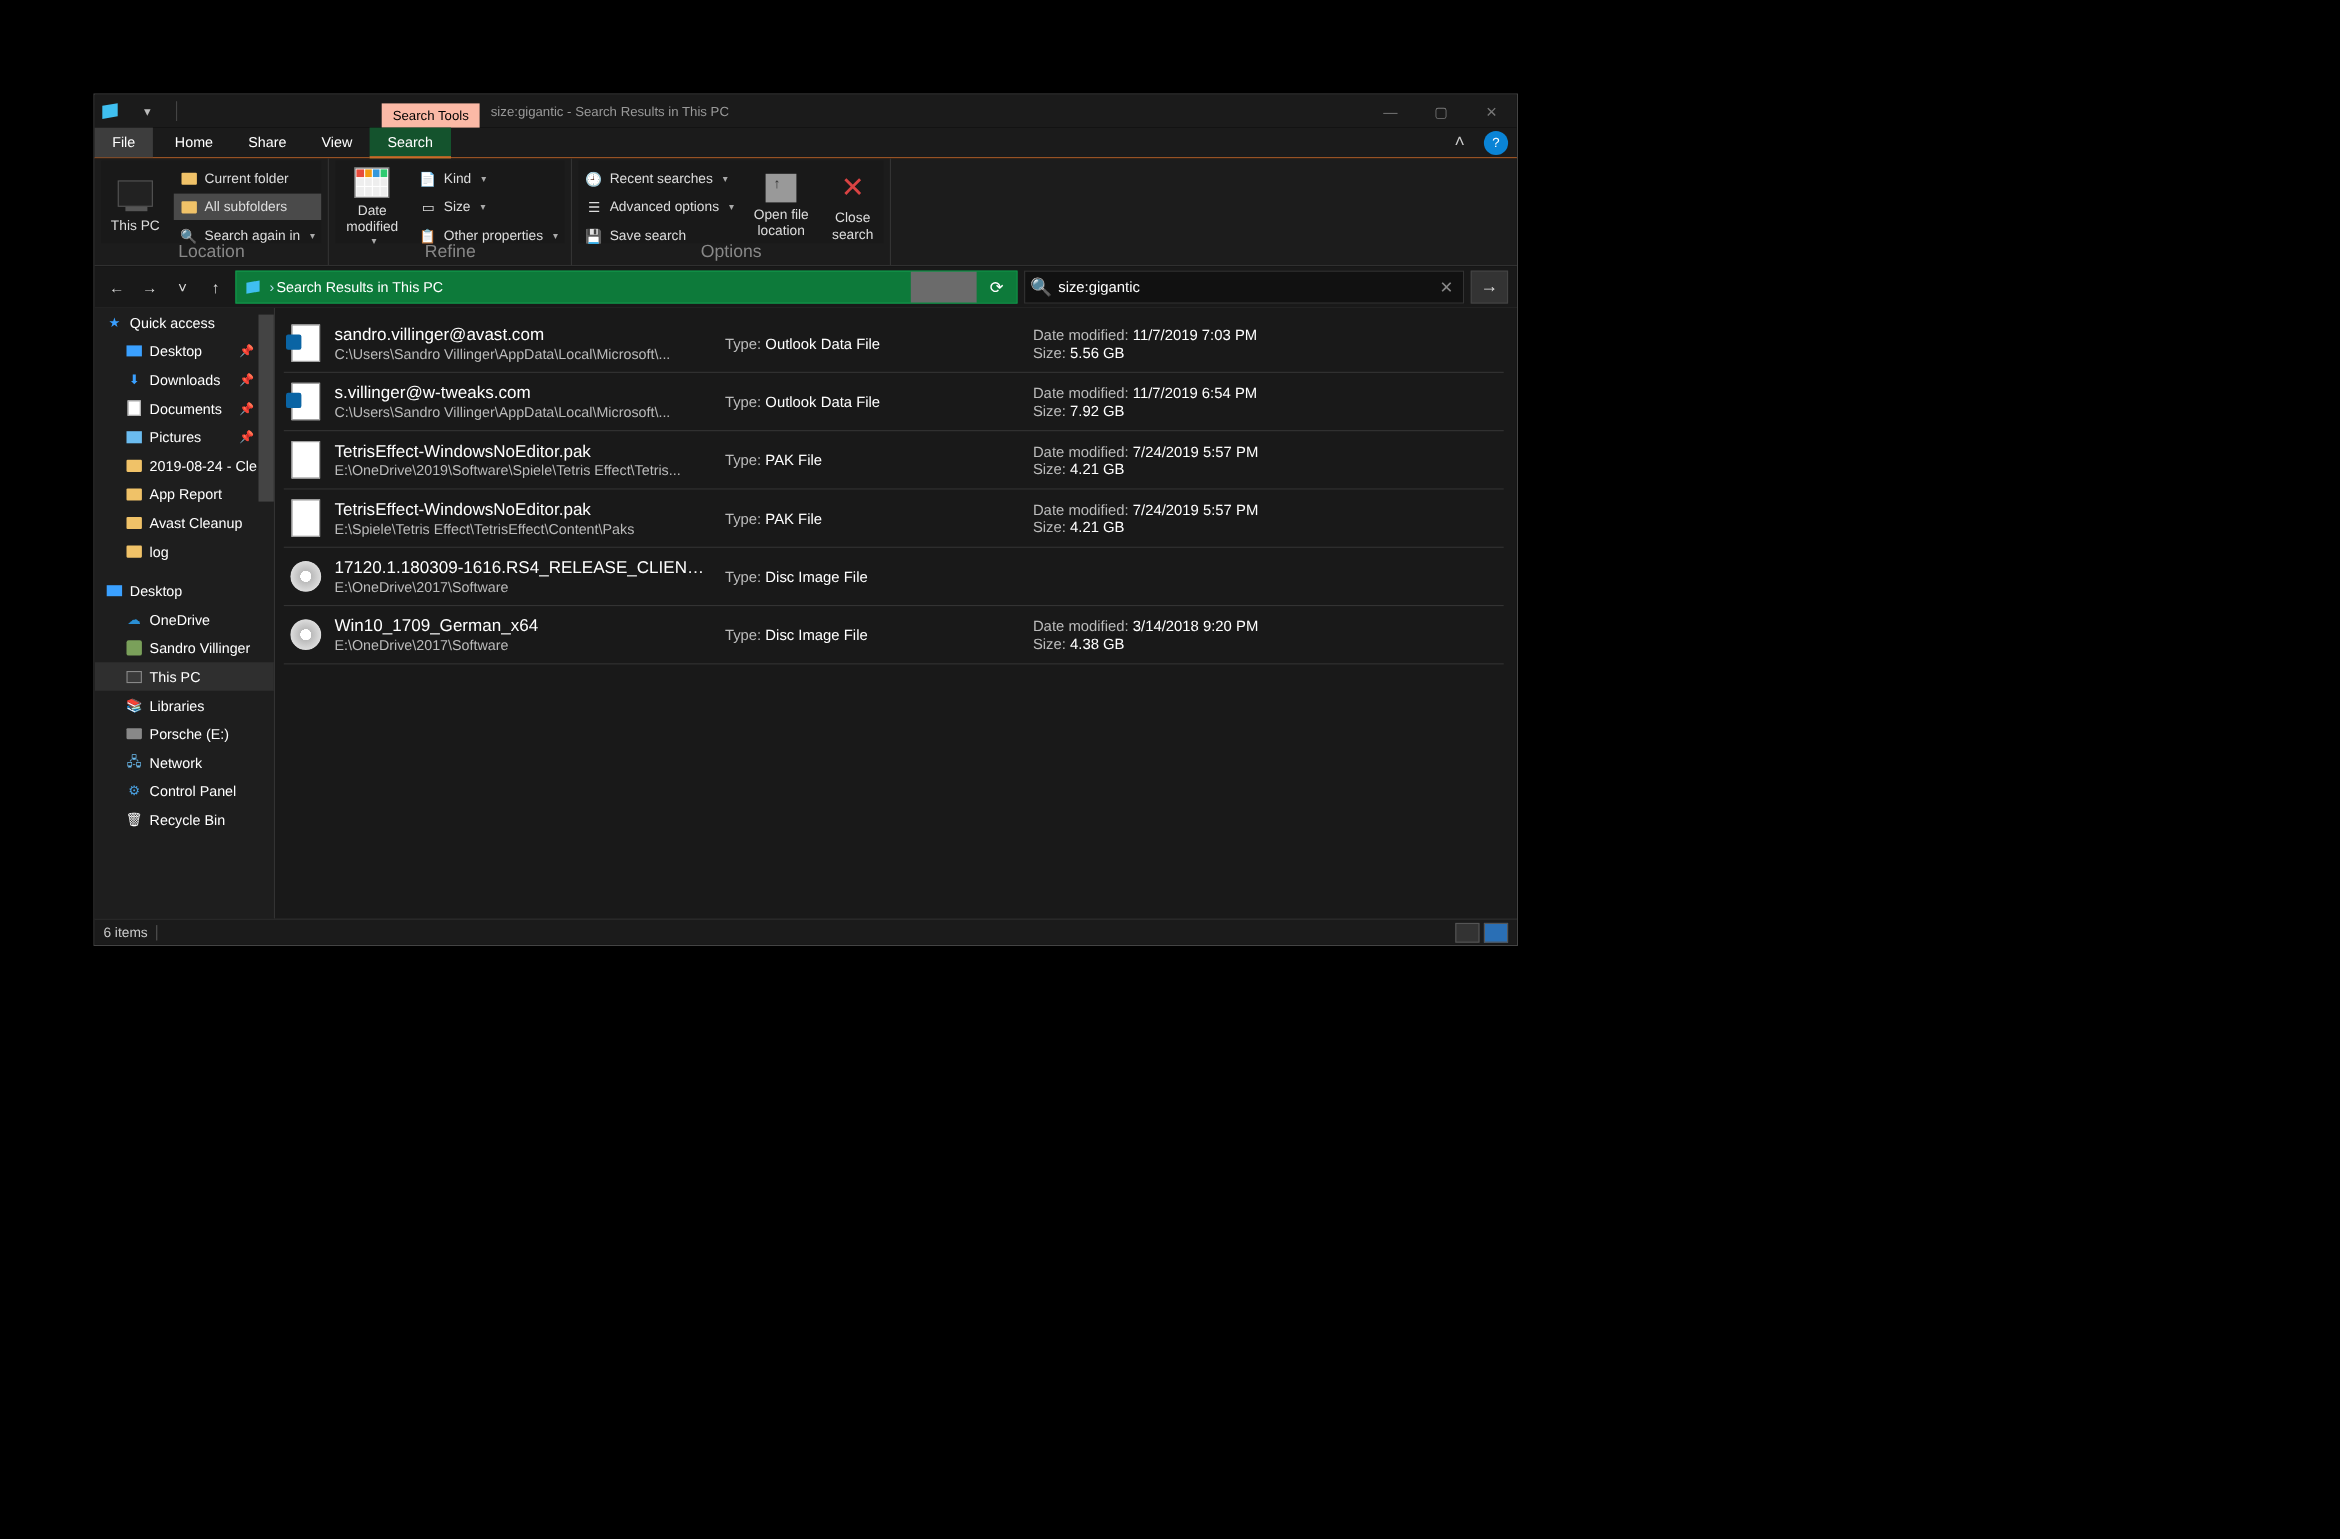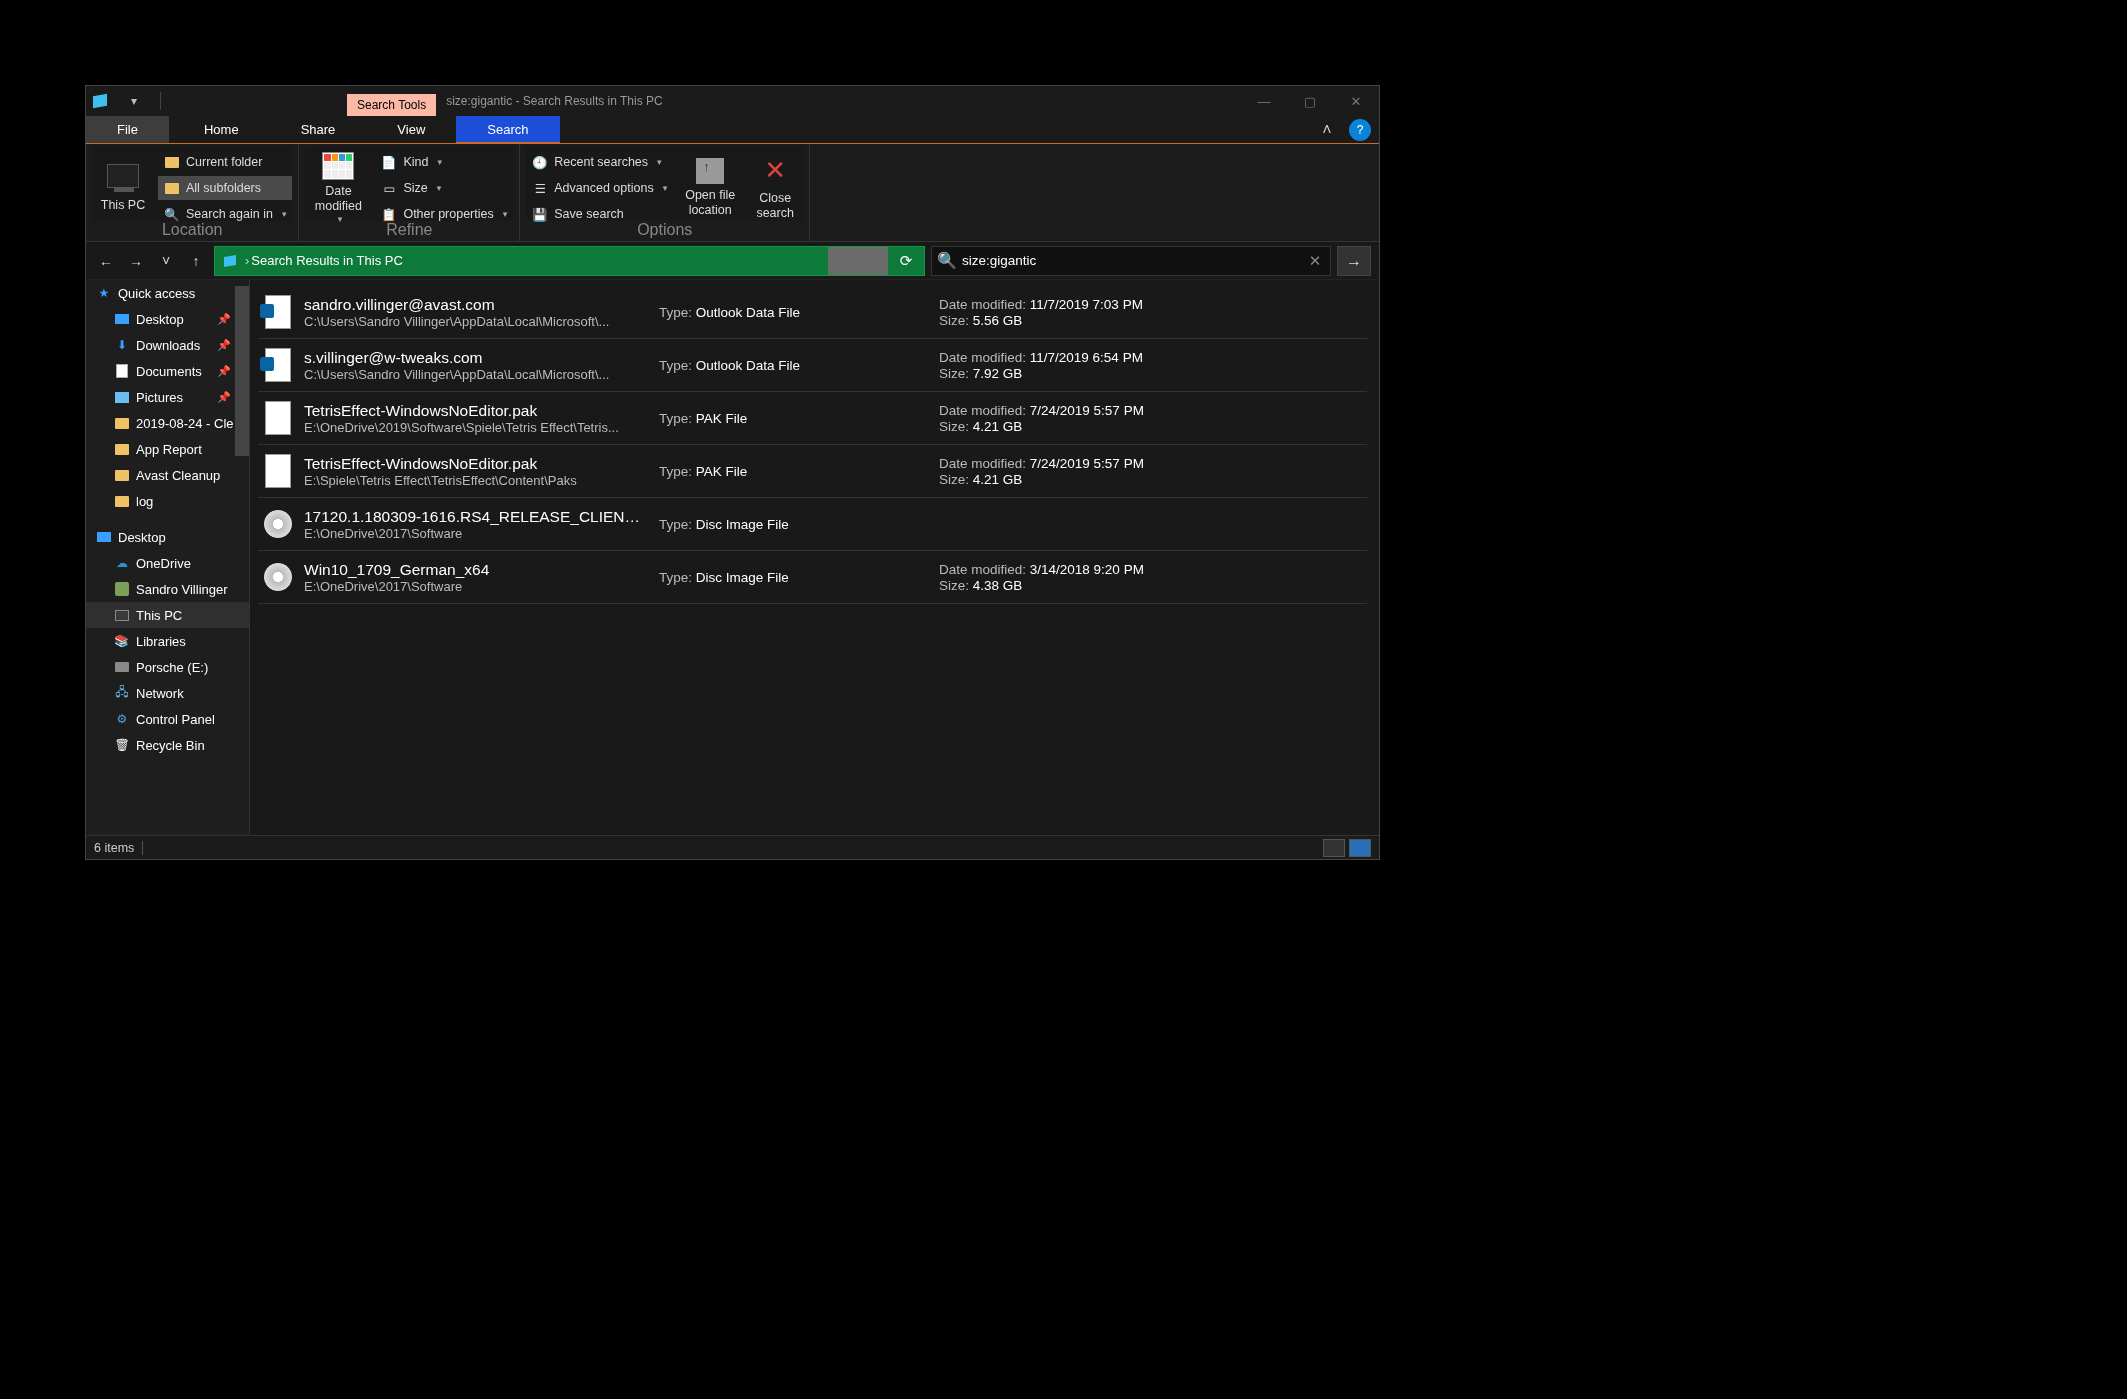--- a/index.html
+++ b/index.html
@@ -11,23 +11,23 @@
   .titlebar .icon-sq { width:28px; height:30px; display:flex; align-items:center; justify-content:center; }
   .cube { width:14px; height:12px; background:#3fbff0; transform:skewY(-10deg); }
   .titlebar .qat { width:40px; display:flex; align-items:center; justify-content:center; color:#bbb; }
   .titlebar .tooltab { background:#fbb9a6; color:#000; padding:4px 10px; height:22px; display:flex; align-items:center; margin-top:8px; }
   .titlebar .title { padding-left:10px; color:#999; }
   .spacer { flex:1; }
   .winbtn { width:46px; height:30px; display:flex; align-items:center; justify-content:center; color:#777; font-size:13px; }
 
   
   .tabs { height:28px; background:#1b1b1b; display:flex; align-items:stretch; border-bottom:1px solid #cc6a28; }
-  .tab { padding:0 31px; display:flex; align-items:center; font-size:13px; color:#fff; }
+  .tab { padding:0 16px; display:flex; align-items:center; font-size:13px; color:#fff; }
   .tab.file { background:#3d3d3d; margin-right:4px;}
-  .tab.search { background:#1d4ed8; border-bottom:2px solid #cc6a28; margin-bottom:-1px;}
+  .tab.search { background:#14532d; border-bottom:2px solid #cc6a28; margin-bottom:-1px;}
   .tabs .help { width:22px; height:22px; border-radius:50%; background:#0a84d6; color:#fff; display:flex; align-items:center; justify-content:center; font-size:12px; margin:3px 8px; }
   .tabs .collapse { width:28px; display:flex; align-items:center; justify-content:center; color:#ccc; }
 
   
   .ribbon { height:98px; background:#1c1c1c; display:flex; border-bottom:1px solid #333; font-size:12.5px; color:#ddd; }
   .group { display:flex; flex-direction:column; padding:2px 6px; border-right:1px solid #333; }
   .group .body { flex:1; display:flex; align-items:flex-start; gap:4px; padding-top:4px; }
   .group .label { text-align:center; color:#888; font-size:16px; height:18px; }
   .vstack { display:flex; flex-direction:column; gap:2px;justify-content:flex-end; }
   .bigbtn { display:flex; flex-direction:column; align-items:center; justify-content:center; width:62px; height:76px; text-align:center; line-height:1.2; }

